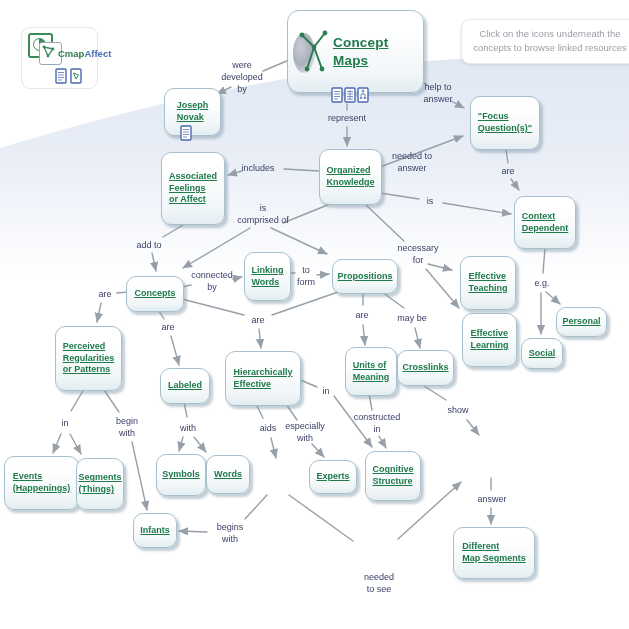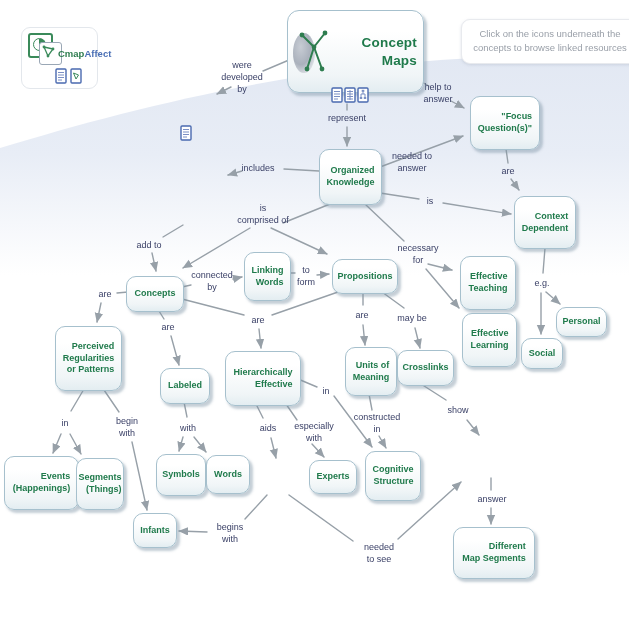--- a/index.html
+++ b/index.html
@@ -5,21 +5,21 @@
   html,body{margin:0;padding:0;background:#ffffff;}
   .canvas{position:relative;width:629px;height:629px;overflow:hidden;background:#ffffff;
           font-family:"Liberation Sans","DejaVu Sans",sans-serif;}
   .layer{position:absolute;left:0;top:0;width:629px;height:629px;}
   #swoosh{z-index:0;} #edges{z-index:1;}
 
   .node{position:absolute;z-index:3;display:flex;align-items:center;justify-content:center;
         background:linear-gradient(180deg,#ffffff 25%,#f0f5f7 80%,#e3edf1 100%);
         border:1.5px solid #a6c0cd;border-radius:10px;
         box-shadow:2.5px 3px 2.5px rgba(125,146,165,.45);
-        color:#1f7a4b;font-weight:bold;font-size:9px;line-height:1.3;text-align:right;}
+        color:#1f7a4b;font-weight:bold;font-size:9px;line-height:1.3;text-align:left;text-decoration:underline;}
   .node .lbl{white-space:pre-line;padding:1px 2px;}
   .title-node{gap:3px;border-radius:12px;padding:0 4px;}
   .title-lbl{font-size:13.5px;letter-spacing:.2px;}
   .cm-logo{flex:0 0 auto;}
 
   .elabel{position:absolute;z-index:2;transform:translate(-50%,-50%);
           color:#3b4167;font-size:9px;font-weight:500;line-height:1.35;
           text-align:center;white-space:pre-line;}
 
   .res-icon{position:absolute;z-index:4;width:12px;height:16px;}
@@ -208,27 +208,36 @@
       </svg>
     </span>
 
   <span class="res-icon" style="left:180px;top:125px">
       <svg width="12" height="16" viewBox="0 0 12 16">
         <rect x="1" y="1" width="10" height="14" rx="1" fill="#fff" stroke="#4a6ab0" stroke-width="1.4"></rect>
         <path d="M3,4.5 h6 M3,7 h6 M3,9.5 h6 M3,12 h4" stroke="#7b8fc4" stroke-width="1"></path>
       </svg>
     </span>
 
+  <div class="node" style="left:164px;top:88px;width:55px;height:46px">
+      <span class="lbl">Joseph
+Novak</span>
+    </div>
   <div class="node" style="left:470px;top:96px;width:68px;height:52px">
       <span class="lbl">"Focus
 Question(s)"</span>
     </div>
   <div class="node" style="left:319px;top:149px;width:61px;height:54px">
       <span class="lbl">Organized
 Knowledge</span>
+    </div>
+  <div class="node" style="left:161px;top:152px;width:62px;height:71px">
+      <span class="lbl">Associated
+Feelings
+or Affect</span>
     </div>
   <div class="node" style="left:514px;top:196px;width:60px;height:51px">
       <span class="lbl">Context
 Dependent</span>
     </div>
   <div class="node" style="left:126px;top:276px;width:56px;height:34px">
       <span class="lbl">Concepts</span>
     </div>
   <div class="node" style="left:244px;top:252px;width:45px;height:47px">
       <span class="lbl">Linking
@@ -323,25 +332,25 @@
   <div class="elabel" style="left:168px;top:327px">are</div>
   <div class="elabel" style="left:258px;top:320px">are</div>
   <div class="elabel" style="left:362px;top:315px">are</div>
   <div class="elabel" style="left:412px;top:318px">may be</div>
   <div class="elabel" style="left:542px;top:283px">e.g.</div>
   <div class="elabel" style="left:65px;top:423px">in</div>
   <div class="elabel" style="left:127px;top:427px">begin
 with</div>
   <div class="elabel" style="left:188px;top:428px">with</div>
   <div class="elabel" style="left:268px;top:428px">aids</div>
-  <div class="elabel" style="left:314px;top:432px">especially
+  <div class="elabel" style="left:305px;top:432px">especially
 with</div>
   <div class="elabel" style="left:326px;top:391px">in</div>
   <div class="elabel" style="left:377px;top:423px">constructed
 in</div>
   <div class="elabel" style="left:458px;top:410px">show</div>
   <div class="elabel" style="left:492px;top:499px">answer</div>
   <div class="elabel" style="left:230px;top:533px">begins
 with</div>
-  <div class="elabel" style="left:379px;top:553px">needed
+  <div class="elabel" style="left:379px;top:583px">needed
 to see</div>
 
 </div>
 
 </body></html>

